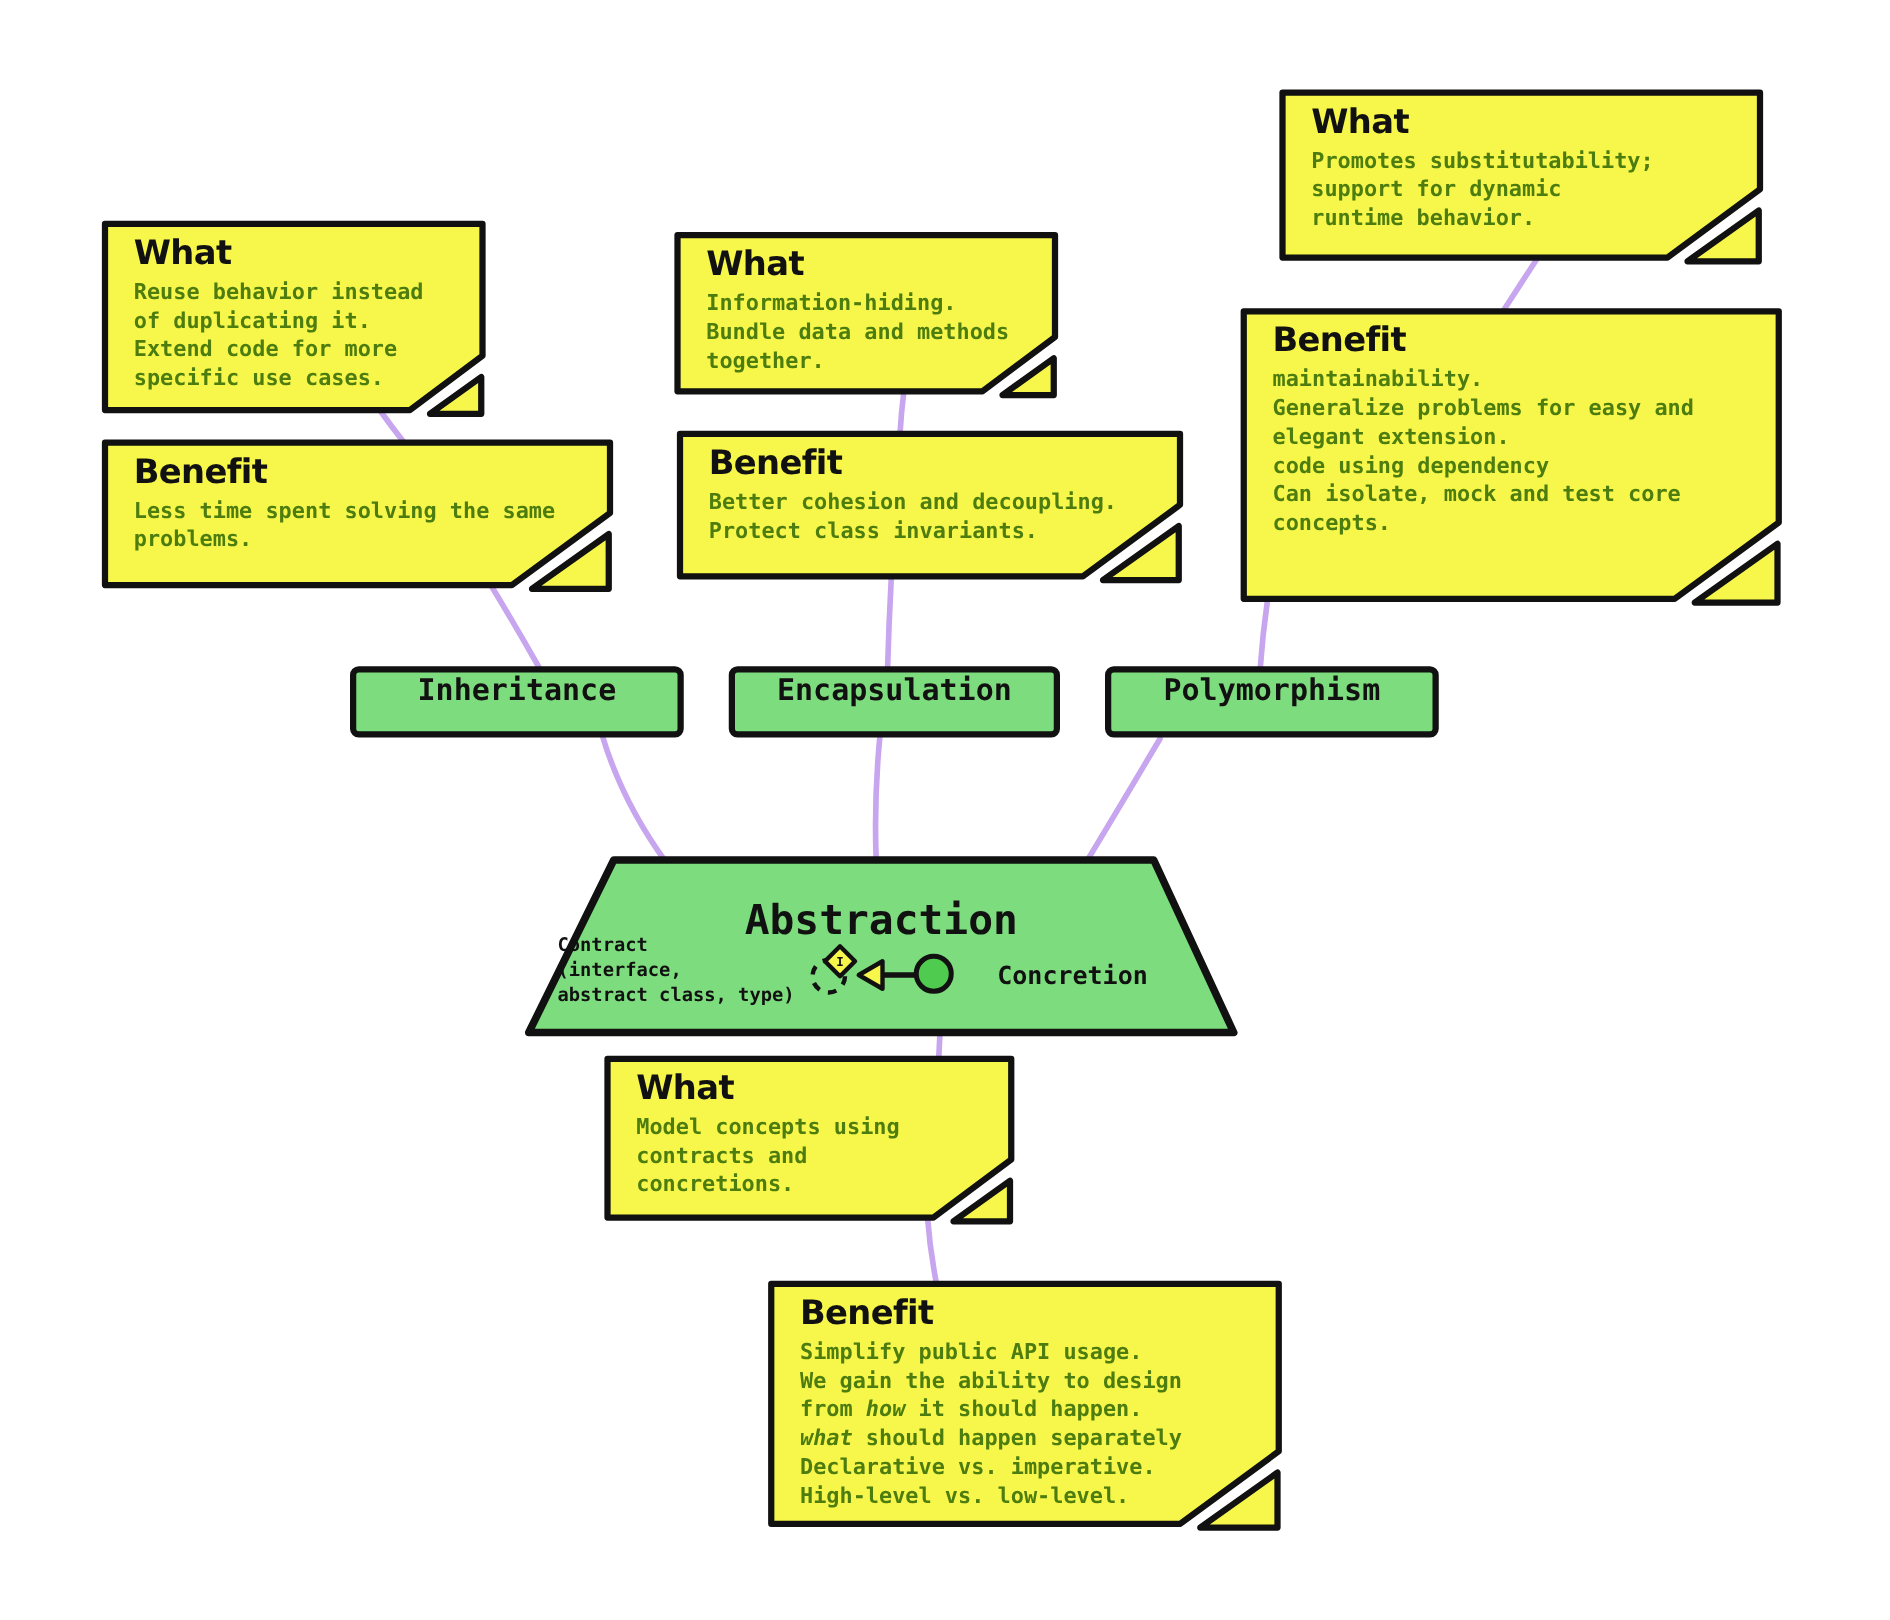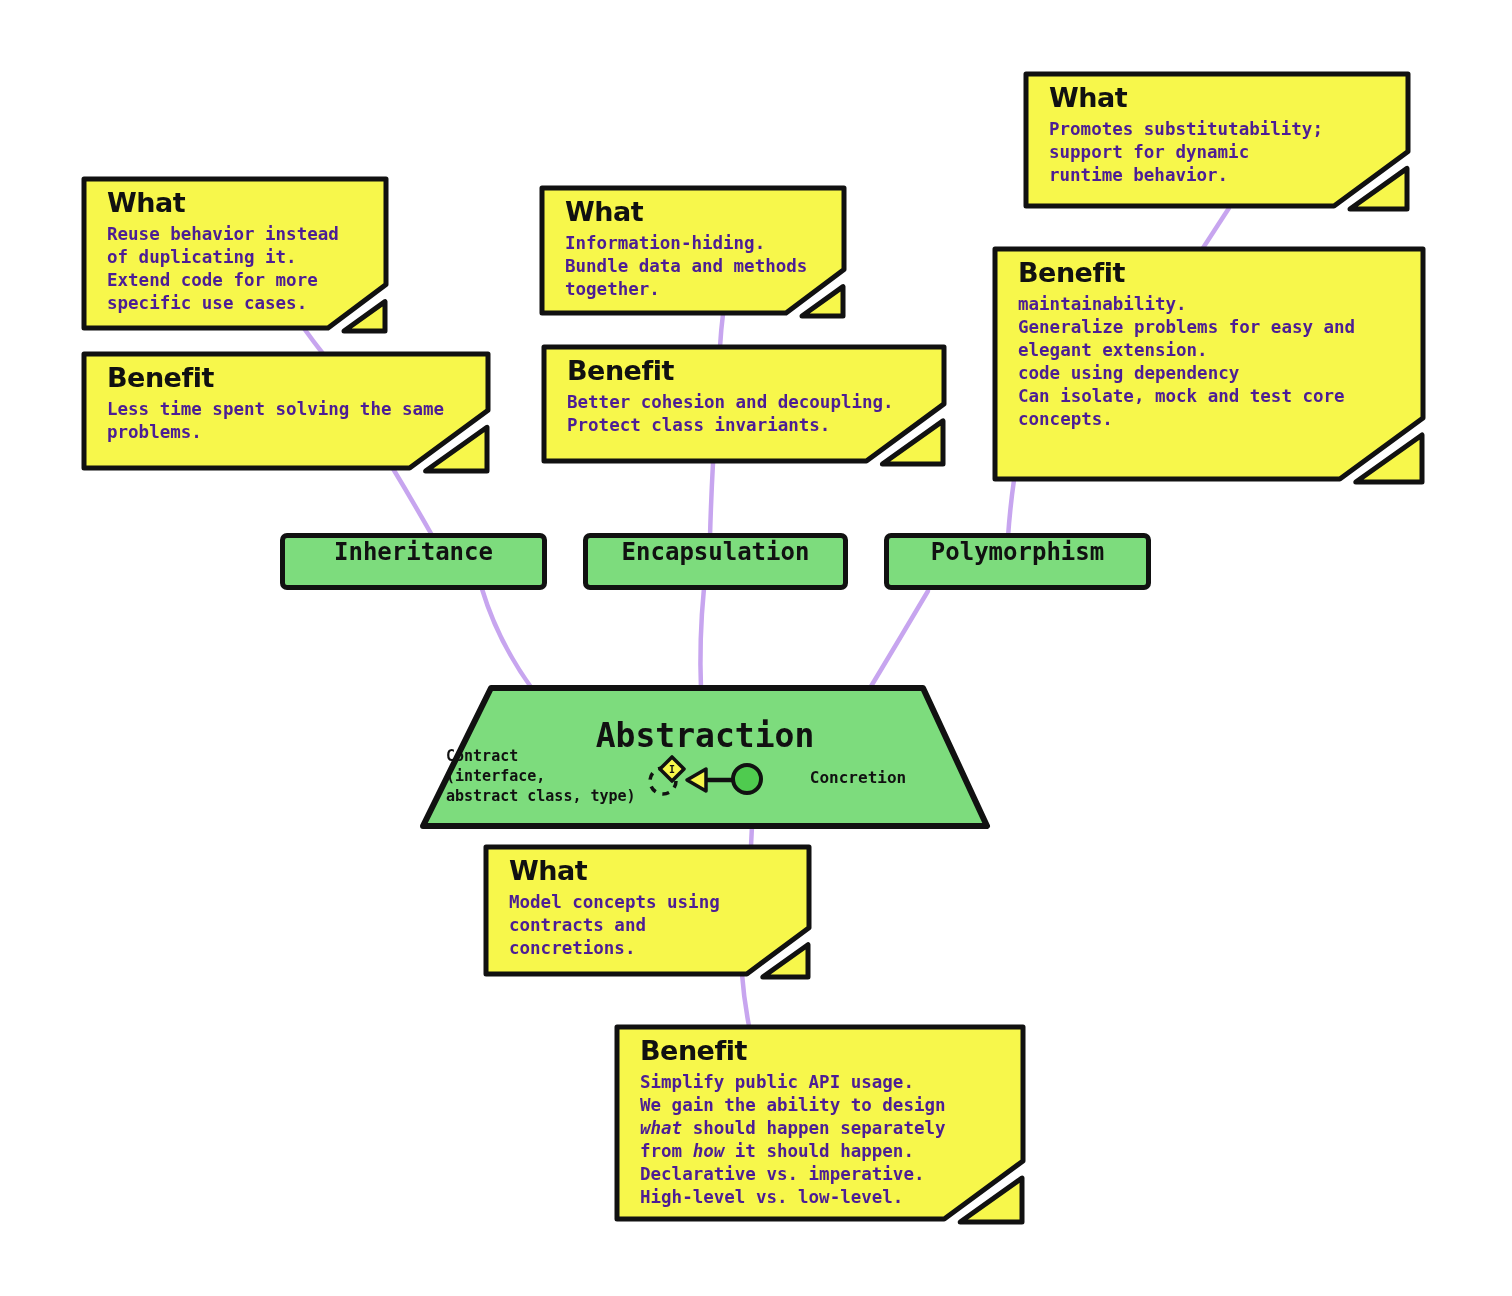--- a/index.html
+++ b/index.html
@@ -26,21 +26,21 @@
   .note{position:absolute;z-index:2;}
   .note svg.note-bg{position:absolute;left:0;top:0;overflow:visible;}
   .note-body{fill:var(--yellow);stroke:var(--ink);stroke-width:5;stroke-linejoin:round;}
   .note-flap{fill:var(--yellow);stroke:var(--ink);stroke-width:5;stroke-linejoin:round;}
   .note .content{position:relative;z-index:1;padding:11px 27px 0 27px;}
   .note-title{
     font-family:"DejaVu Sans", sans-serif;
     font-weight:800;font-size:27px;line-height:34px;
     letter-spacing:-0.5px;color:var(--ink);margin-bottom:3px;
   }
-  .note-lines{font-size:17.5px;font-weight:700;line-height:23px;color:#4c1d95;}
+  .note-lines{font-size:17.5px;font-weight:700;line-height:23px;color:#4d7c0f;}
   .note-lines .bline{white-space:pre;}
   .note-lines .it{font-style:italic;}
 
   
   .gbox{
     position:absolute;z-index:2;
     background:var(--green);
     border:5px solid var(--ink);
     border-radius:7px;
     display:flex;justify-content:center;
@@ -54,21 +54,21 @@
   .trap-shape{fill:var(--green);stroke:var(--ink);stroke-width:6;stroke-linejoin:round;}
   .dash-circle{fill:none;stroke:var(--ink);stroke-width:3.5;stroke-dasharray:7 7;}
   .diamond{fill:var(--yellow);stroke:var(--ink);stroke-width:3.5;stroke-linejoin:round;}
   .diamond-letter{font-size:10px;font-weight:700;fill:var(--ink);font-family:"DejaVu Sans Mono",monospace;}
   .arrowhead{fill:var(--yellow);stroke:var(--ink);stroke-width:3.5;stroke-linejoin:round;}
   .arrow-line{stroke:var(--ink);stroke-width:4.5;stroke-linecap:round;}
   .concrete-circle{fill:var(--circle-green);stroke:var(--ink);stroke-width:4;}
   .trap-text{position:absolute;z-index:1;color:var(--ink);}
   .abstraction-label{left:0;top:32px;width:100%;text-align:center;font-size:33px;font-weight:700;}
   .contract-label{left:28px;top:62px;width:210px;text-align:left;font-size:15px;font-weight:700;line-height:20px;white-space:pre-line;}
-  .concretion-label{left:360px;top:84px;width:160px;text-align:center;font-size:16px;font-weight:700;}
+  .concretion-label{left:360px;top:84px;width:160px;text-align:center;font-size:20px;font-weight:700;}
 
   .watermark{
     position:absolute;z-index:3;top:1314px;right:30px;
     font-family:"DejaVu Sans", sans-serif;
     font-size:20px;color:var(--wm);
   }
 </style>
 </head>
 <body>
 
@@ -221,22 +221,22 @@
   <div class="note" style="left:613px;top:1023px;width:414px;height:200px">
       <svg width="414" height="200" viewBox="0 0 414 200" class="note-bg">
         <path class="note-body" d="M4,4 L410,4 L410,138.04 L331.2,196 L4,196 Z"></path>
         <path class="note-flap" d="M347.2,199 L409,155.04 L409,199 Z"></path>
       </svg>
     <div class="content">
       <div class="note-title">Benefit</div>
       <div class="note-lines">
           <div class="bline"><span>Simplify public API usage.</span></div>
           <div class="bline"><span>We gain the ability to design</span></div>
+          <div class="bline"><span>from </span><span class="it">how</span><span> it should happen.</span></div>
           <div class="bline"><span class="it">what</span><span> should happen separately</span></div>
-          <div class="bline"><span>from </span><span class="it">how</span><span> it should happen.</span></div>
           <div class="bline"><span>Declarative vs. imperative.</span></div>
           <div class="bline"><span>High-level vs. low-level.</span></div>
         </div>
     </div>
   </div>
 
   <div class="watermark">@稀土掘金技术社区</div>
 </div>
 
 </body></html>

